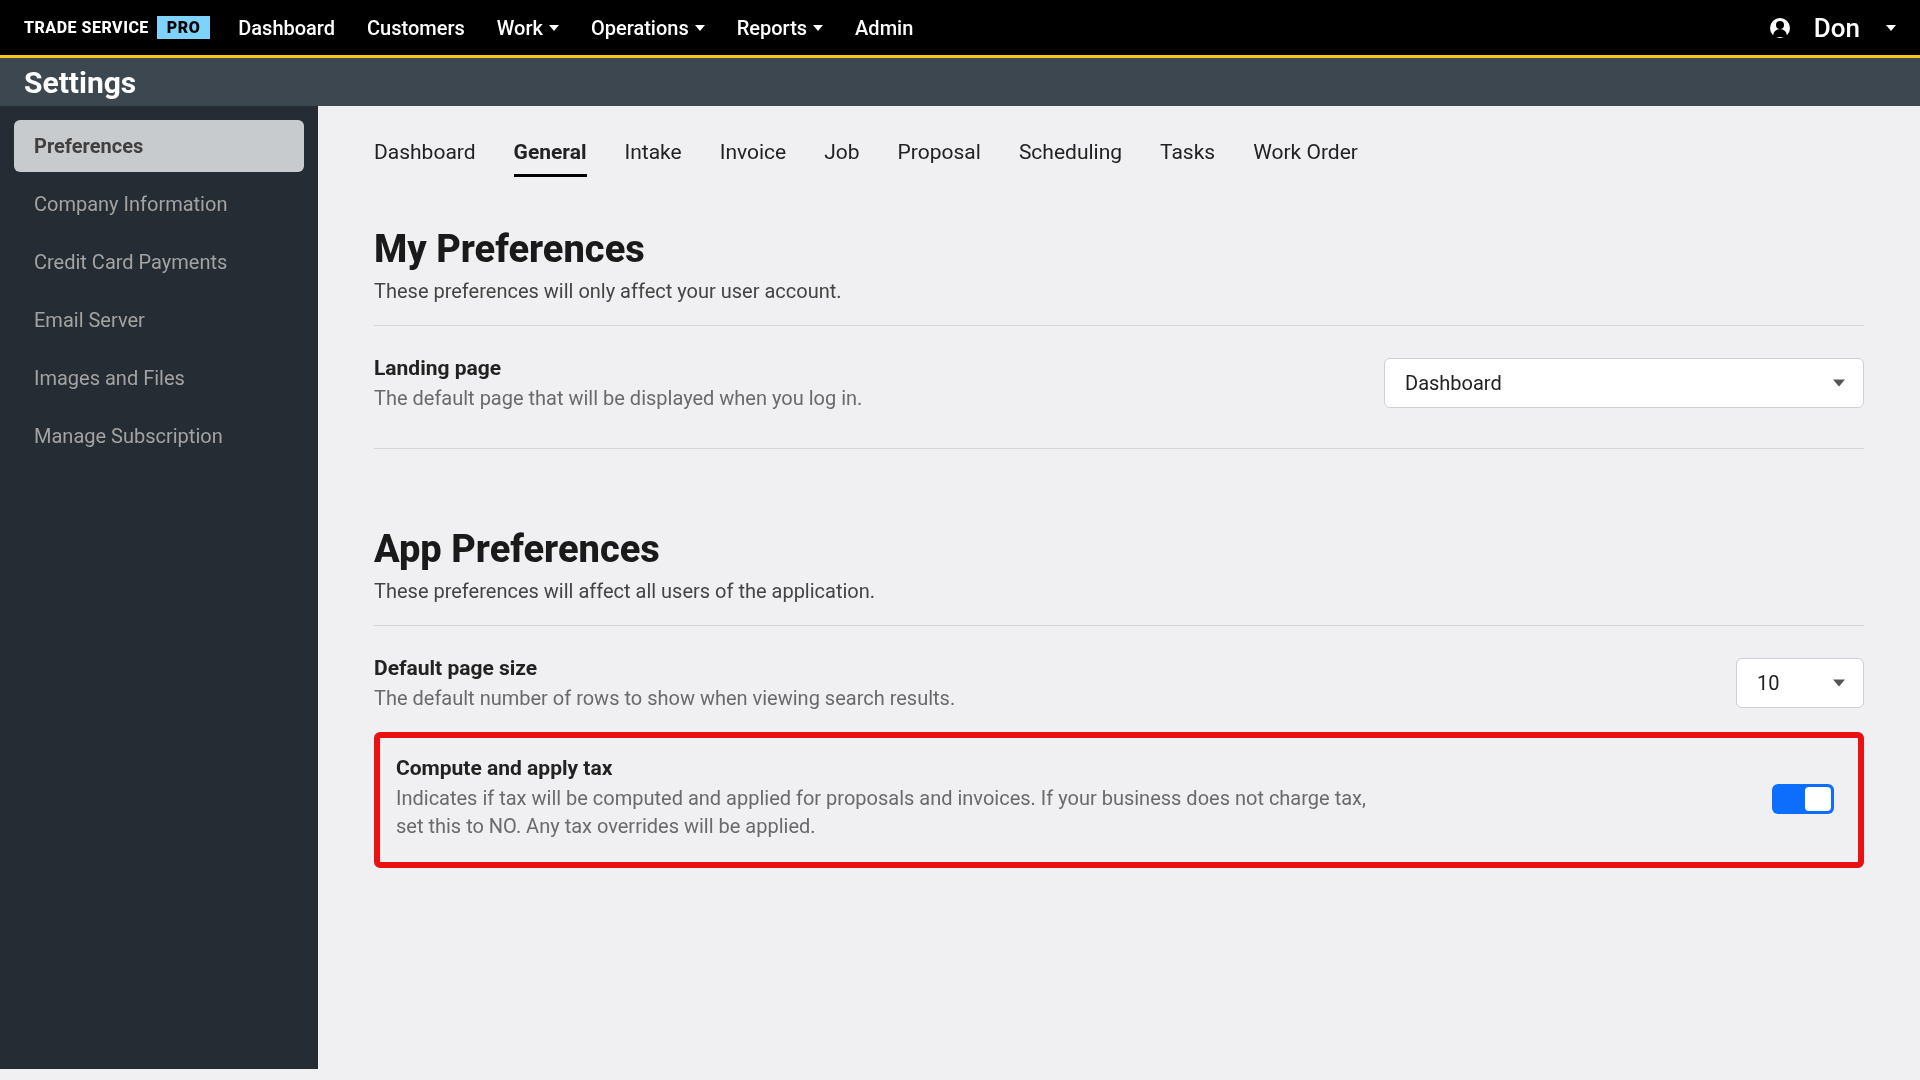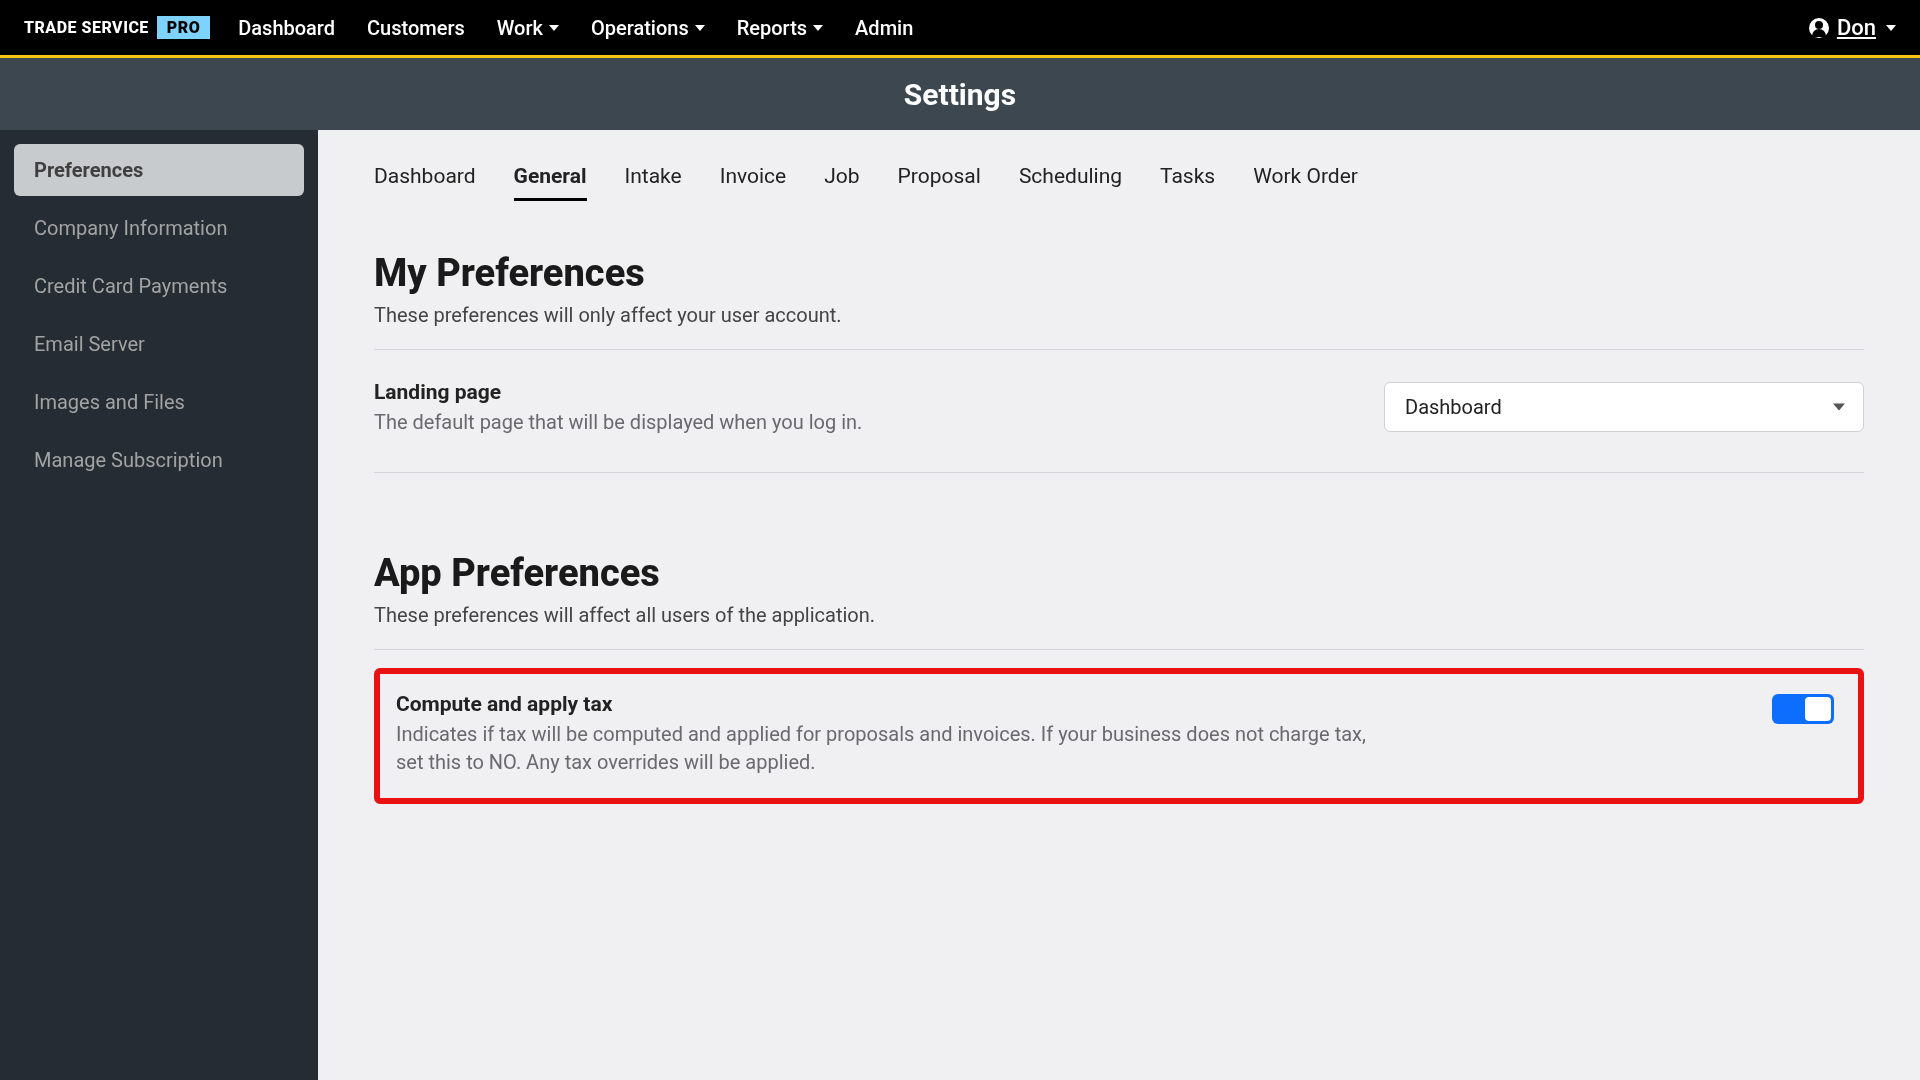--- a/index.html
+++ b/index.html
@@ -53,27 +53,26 @@
     .caret-down {
       width: 0;
       height: 0;
       border-left: 5px solid transparent;
       border-right: 5px solid transparent;
       border-top: 6px solid #fff;
       margin-left: 2px;
     }
     .user-menu {
       color: #fff;
-      font-size: 22px;
+      font-size: 26px;
       font-weight: 500;
       display: flex;
       align-items: center;
-      gap: 8px;
-      cursor: pointer;
-      text-decoration: underline;
+      gap: 24px;
+      cursor: pointer;
     }
     .user-icon {
       width: 20px;
       height: 20px;
       border-radius: 50%;
       background: #fff;
       position: relative;
       display: flex;
       align-items: center;
       justify-content: center;
@@ -93,25 +92,24 @@
       width: 14px;
       height: 8px;
       background: #000;
       border-radius: 8px 8px 0 0;
       bottom: 1px;
     }
 
     
     .settings-header {
       background: #3d4750;
-      height: 72px;
+      height: 48px;
       display: flex;
       align-items: center;
       padding: 0 24px;
-      justify-content: center;
     }
     .settings-title {
       color: #fff;
       font-size: 30px;
       font-weight: 700;
     }
 
     
     .layout {
       display: flex;
@@ -236,21 +234,21 @@
       border-top: 7px solid #555;
     }
 
     
     .highlighted-row {
       border: 6px solid #e91111;
       border-radius: 6px;
       padding: 18px 24px 22px 16px;
       display: flex;
       justify-content: space-between;
-      align-items: flex-start;
+      align-items: center;
       margin-top: -6px;
     }
 
     
     .toggle {
       width: 62px;
       height: 30px;
       background: #0d6efd;
       border-radius: 6px;
       position: relative;
@@ -365,20 +363,32 @@
         </div>
       </div>
     </div>
 
     <div class="gap"></div>
 
     <div class="section-heading">App Preferences</div>
     <div class="section-sub">These preferences will affect all users of the application.</div>
     <hr class="divider">
 
+    <div class="pref-row" style="border-bottom:none; margin-bottom:8px; padding-bottom:18px;">
+      <div class="pref-left">
+        <div class="pref-title">Default page size</div>
+        <div class="pref-desc">The default number of rows to show when viewing search results.</div>
+      </div>
+      <div class="pref-right">
+        <div class="select-box small">
+          <span>10</span>
+          <span class="select-caret"></span>
+        </div>
+      </div>
+    </div>
 
     <div class="highlighted-row">
       <div class="pref-left">
         <div class="pref-title">Compute and apply tax</div>
         <div class="pref-desc">Indicates if tax will be computed and applied for proposals and invoices. If your business does not charge tax, set this to NO. Any tax overrides will be applied.</div>
       </div>
       <div class="toggle">
         <div class="toggle-knob"></div>
       </div>
     </div>

